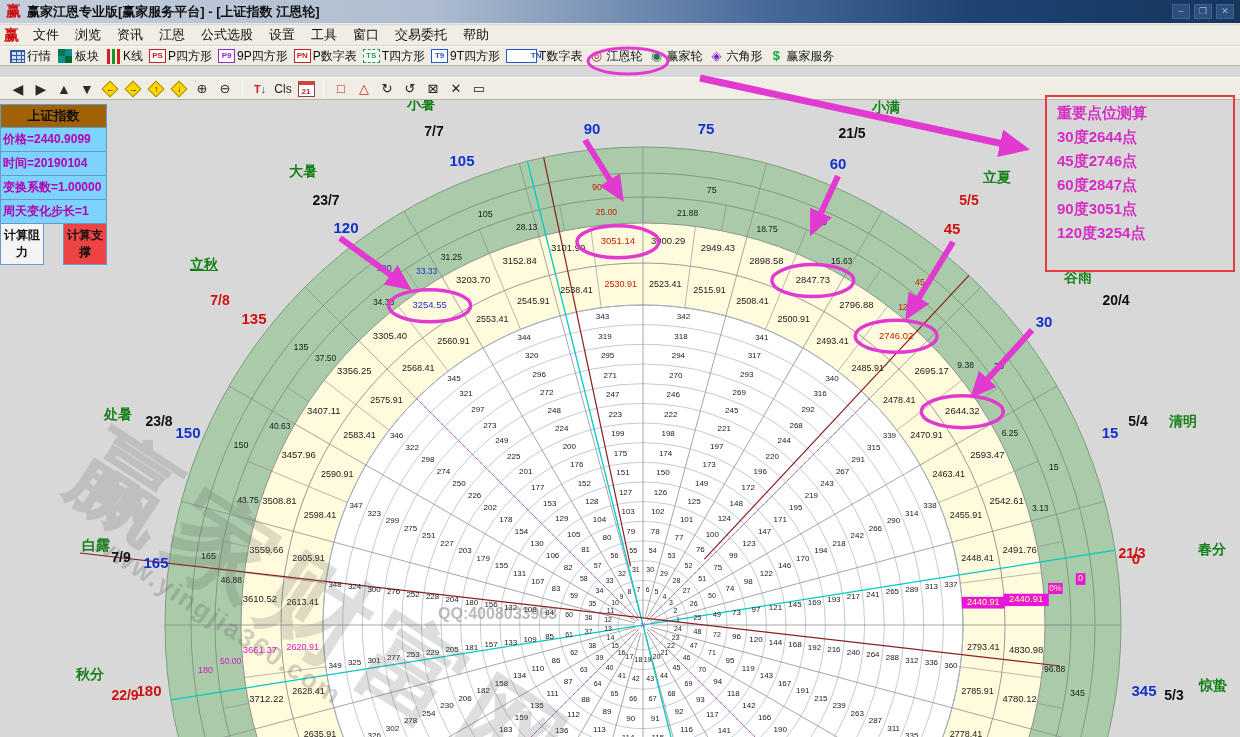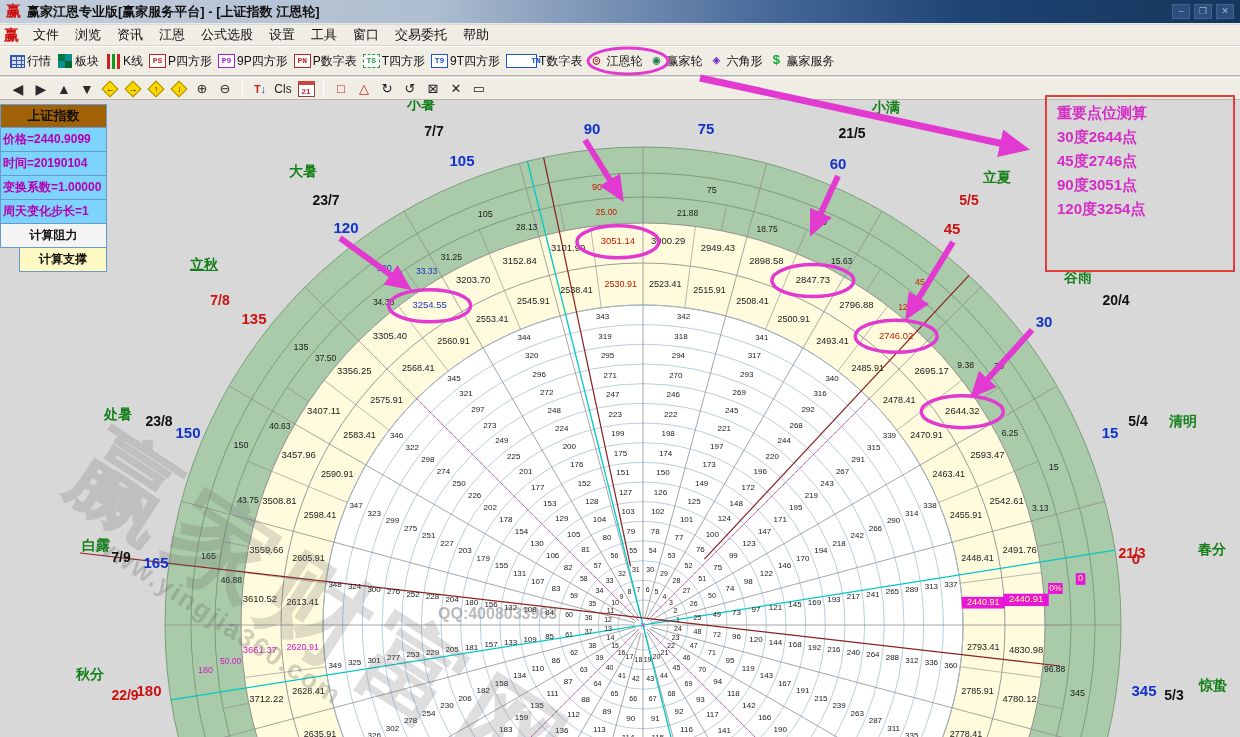--- a/index.html
+++ b/index.html
@@ -13,26 +13,26 @@
   .app-logo { color:#cc1111; font-weight:bold; font-size:15px; margin-right:6px; }
   #title-text { font-size:13px; font-weight:bold; color:#111; white-space:nowrap; }
   #win-buttons { margin-left:auto; display:flex; gap:4px; }
   .win-btn { width:18px; height:15px; background:#2c4f7d; border:1px solid #41628e; color:#9fb2ca;
     font-size:9px; line-height:13px; text-align:center; }
 
   #menubar { position:absolute; left:0; top:25px; width:1240px; height:21px; background:#f0ede5;
     display:flex; align-items:center; padding-left:4px; z-index:20; border-bottom:1px solid #d8d4ca; }
   .menu-item { font-size:13px; color:#111; padding:2px 8px; cursor:default; }
 
-  #toolbar1 { position:absolute; left:0; top:46px; width:1240px; height:30px; background:#f0ede5;
+  #toolbar1 { position:absolute; left:0; top:46px; width:1240px; height:20px; background:#f0ede5;
     border-top:1px solid #fff; border-bottom:1px solid #b8b4aa; display:flex; align-items:center; padding-left:6px; z-index:20; }
   .tb1-item { display:flex; align-items:center; gap:2px; padding:2px 3px; height:24px; }
   .tb1-label { font-size:12px; color:#111; white-space:nowrap; }
   .tb1-ico { width:16px; height:16px; display:inline-flex; align-items:center; justify-content:center;
-    font-size:13px; line-height:16px;font-family:Liberation Mono, monospace; }
+    font-size:13px; line-height:16px; }
   .badge { width:17px; height:14px; font-size:8px; font-weight:bold; display:inline-flex; align-items:center;
     justify-content:center; background:#fff; }
   .icon-kline { width:14px; height:15px; background:
     linear-gradient(90deg,transparent 1px,#cc2222 1px 4px,transparent 4px 6px,#119922 6px 9px,transparent 9px 11px,#cc2222 11px 14px); }
   .icon-grid { width:15px; height:13px; border:1px solid #3355aa;
     background:linear-gradient(#3355aa 1px,transparent 1px) 0 0/100% 4px,
                linear-gradient(90deg,#3355aa 1px,transparent 1px) 0 0/5px 100%, #cfe0f4; }
   .icon-blocks { width:14px; height:14px;
     background:conic-gradient(#0d8f8f 25%,#063 25% 50%,#0d8f8f 50% 75%,#074 75%); }
 
@@ -52,24 +52,24 @@
   
   #content { position:absolute; left:0; top:100px; width:1240px; height:637px; background:#d8d8d8; }
   #wheel-svg { position:absolute; left:0; top:0; }
 
   
   #panel { position:absolute; left:0; top:4px; width:107px; z-index:10; }
   #panel-title { background:#a16207; border:1px solid #6699cc; text-align:center; font-size:13px;
     font-weight:bold; color:#111; padding:2px 0; }
   .panel-row { background:#7dd3fc; border:1px solid #6699cc; border-top:none; color:#b400b4;
     font-size:12px; font-weight:bold; padding:3px 1px 3px 2px; white-space:nowrap; overflow:hidden; }
-  #panel-buttons { display:flex;flex-direction:column; }
+  #panel-buttons { display:flex; }
   .panel-btn { flex:1; font-size:12px; font-weight:bold; text-align:center; padding:3px 0;
     border:1px solid #6699cc; border-top:none; color:#111; background:#f4f4f4; }
-  .panel-btn.alt { background:#fef9c3;margin-left:19px; }
+  .panel-btn.alt { background:#ef4444;margin-left:19px; }
 
   
   .outer-label { position:absolute; transform:translate(-50%,-50%); white-space:nowrap; z-index:6; }
   .term { color:#15801a; font-weight:bold; font-size:14px; }
   .db { color:#101010; font-weight:bold; font-size:14px; }
   .dr { color:#cc1111; font-weight:bold; font-size:14px; }
   .degb { color:#1133cc; font-weight:bold; font-size:15px; }
   .degr { color:#cc1111; font-weight:bold; font-size:15px; }
 
   
@@ -927,20 +927,21 @@
         <div class="panel-btn">计算阻力</div>
         <div class="panel-btn alt">计算支撑</div>
       </div>
   </div>
 </div>
 
 <div id="redbox">
     <div class="redbox-line">重要点位测算</div>
     <div class="redbox-line">30度2644点</div>
     <div class="redbox-line">45度2746点</div>
+    <div class="redbox-line">60度2847点</div>
     <div class="redbox-line">90度3051点</div>
     <div class="redbox-line">120度3254点</div>
   </div>
 
 <svg id="overlay">
     <defs>
       <marker id="ah" markerWidth="5" markerHeight="5" refX="3.2" refY="2" orient="auto">
         <path d="M0,0 L4.4,2 L0,4 z" fill="#e23ad0"></path>
       </marker>
     </defs>

